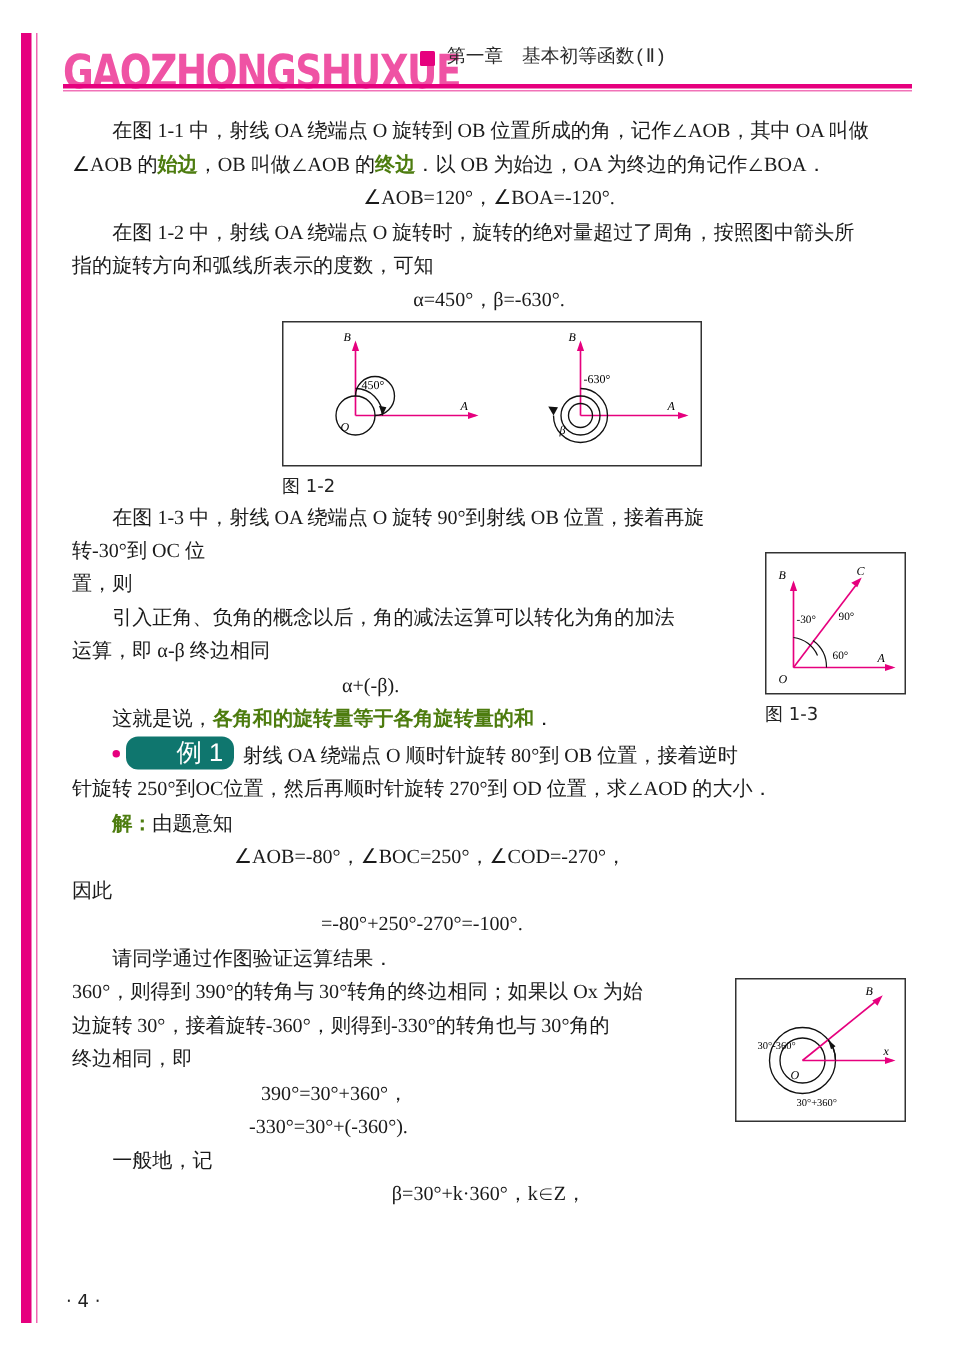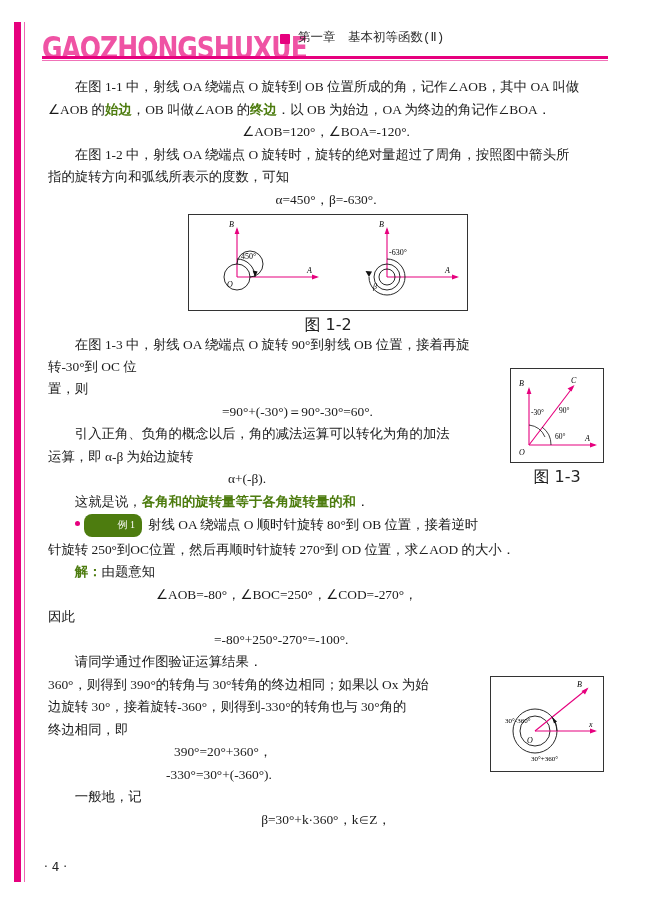--- a/index.html
+++ b/index.html
@@ -70,40 +70,40 @@
   p{margin:0 0 1px 0;}
   .indent{text-indent:2em;}
   .center{text-align:center;text-indent:0;}
   
   .figbox{
     border:1px solid #333;
     background:#fff;
     position:relative;
   }
   .figcap{
-    text-align:center;font-size:16px;margin-top:3px;
+    font-size:12px;margin-top:3px;
     font-family:"DejaVu Sans", sans-serif;
     color:#222;
   }
   #fig12wrap{
     position:absolute;left:140px;top:0px;width:280px;
   }
   #fig12{height:95px;width:278px;}
   .float-right{
     float:right;margin-left:10px;
   }
   #fig13wrap{width:94px;}
   #fig13{height:93px;width:92px;}
   #fig14wrap{width:114px;}
   #fig14{height:94px;width:112px;}
   .example-badge{
     display:inline-block;
-    background:#4d7c0f;color:#fff;
-    font-family:Liberation Serif, serif;
-    font-size:10px;
+    background:#0f766e;color:#fff;
+    font-family:Liberation Sans, sans-serif;
+    font-size:17px;
     border-radius:8px;
     padding:0px 7px 1px 7px;
     margin-right:6px;
     position:relative;top:-1px;
   }
   .bullet-dot{
     display:inline-block;width:5px;height:5px;border-radius:50%;
     background:#e6007e;margin-right:4px;position:relative;top:-3px;
   }
   .bold-pink{color:#4d7c0f;font-weight:bold;text-align:right;}
@@ -195,23 +195,22 @@
           <text x="44" y="70" font-size="7.5">60°</text>
           <text x="8" y="86" font-size="8" font-style="italic">O</text>
           <text x="74" y="72" font-size="8" font-style="italic">A</text>
         </svg>
       </div>
       <div class="figcap">图 1-3</div>
     </div>
 
     <p class="indent">在图 1-3 中，射线 OA 绕端点 O 旋转 90°到射线 OB 位置，接着再旋转-30°到 OC 位</p>
     <p>置，则</p>
-    <p style="text-indent:0;padding-left:174px;">=90°+(-30°)＝90°-30°=60°.</p>
     <p class="indent">引入正角、负角的概念以后，角的减法运算可以转化为角的加法</p>
-    <p>运算，即 α-β 为始边旋转</p>
+    <p>运算，即 α-β 终边相同</p>
     <p style="text-indent:0;padding-left:180px;">α+(-β).</p>
     <p class="indent"><span>这就是说，</span><span class="bold-pink">各角和的旋转量等于各角旋转量的和</span><span>．</span></p>
 
     <p class="indent" style="margin-top:2px;"><span class="bullet-dot"></span><span class="example-badge">例 1</span><span>射线 OA 绕端点 O 顺时针旋转 80°到 OB 位置，接着逆时</span></p>
     <p>针旋转 250°到OC位置，然后再顺时针旋转 270°到 OD 位置，求∠AOD 的大小．</p>
     <p class="indent"><span class="bold-pink">解：</span><span>由题意知</span></p>
     <p style="text-indent:0;padding-left:108px;">∠AOB=-80°，∠BOC=250°，∠COD=-270°，</p>
     <p>因此</p>
     <p style="text-indent:0;padding-left:166px;">=-80°+250°-270°=-100°.</p>
     <p class="indent">请同学通过作图验证运算结果．</p>
@@ -232,21 +231,21 @@
           <text x="36" y="66" font-size="8" font-style="italic">O</text>
           <text x="98" y="50" font-size="8" font-style="italic">x</text>
           <text x="40" y="84" font-size="7">30°+360°</text>
         </svg>
       </div>
     </div>
 
     <p>360°，则得到 390°的转角与 30°转角的终边相同；如果以 Ox 为始</p>
     <p>边旋转 30°，接着旋转-360°，则得到-330°的转角也与 30°角的</p>
     <p>终边相同，即</p>
-    <p style="text-indent:0;padding-left:126px;">390°=20°+360°，</p>
+    <p style="text-indent:0;padding-left:126px;">390°=30°+360°，</p>
     <p style="text-indent:0;padding-left:118px;">-330°=30°+(-360°).</p>
     <div class="clearfix"></div>
     <p class="indent">一般地，记</p>
     <p class="center">β=30°+k·360°，k∈Z，</p>
 
   </div>
 
   <div class="footer">
     <span>·</span>
     <span>4</span>

